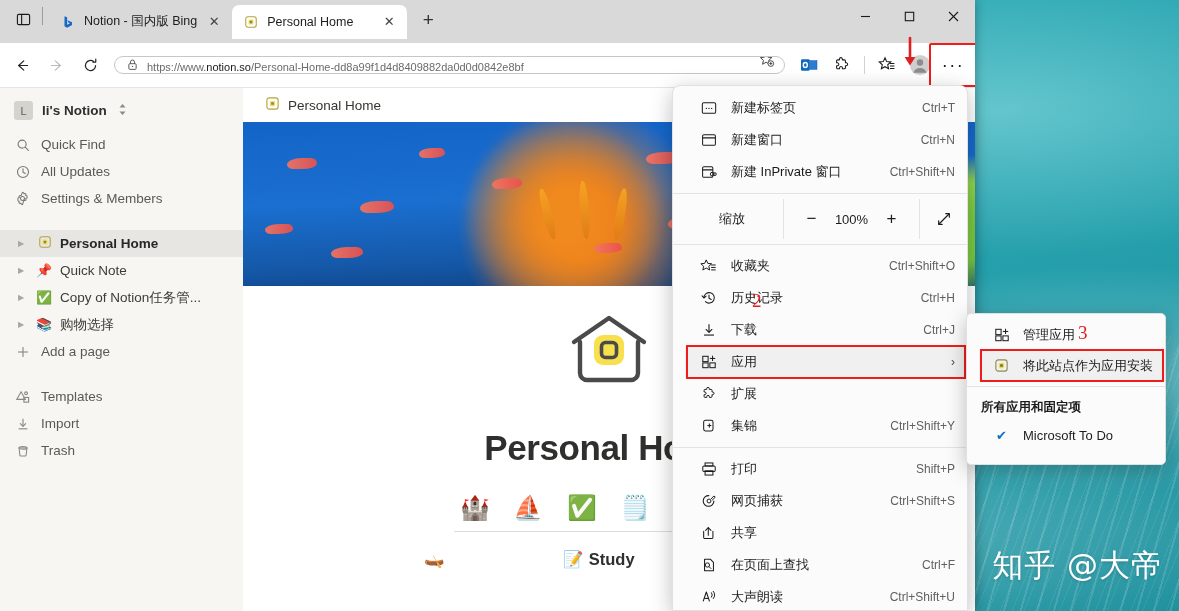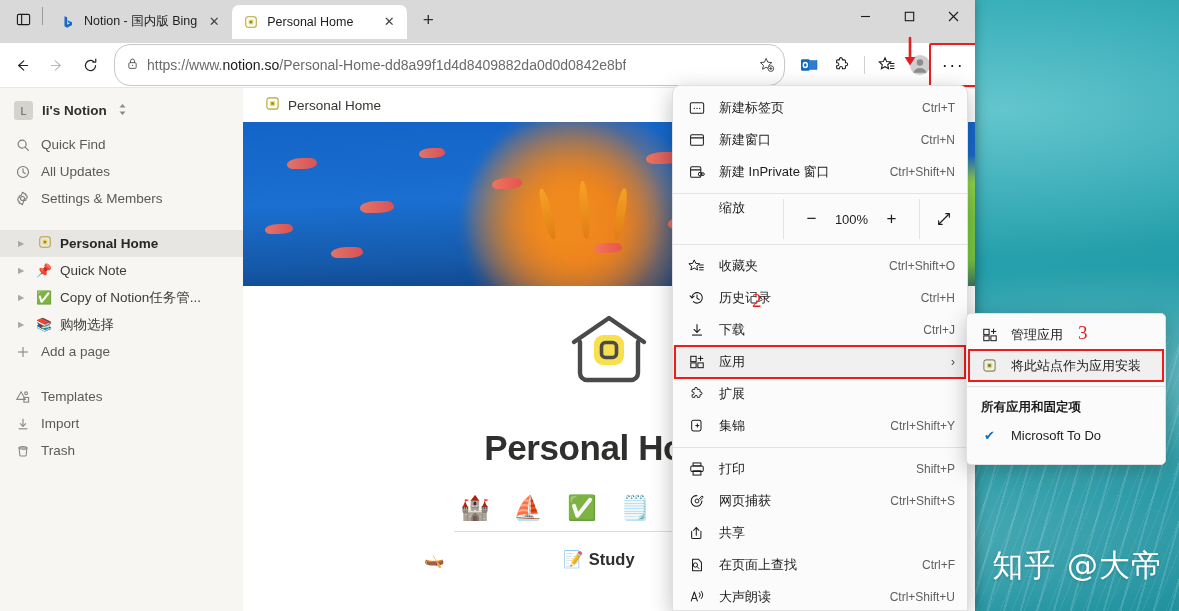--- a/index.html
+++ b/index.html
@@ -76,24 +76,24 @@
     height:45px; background:#fff; display:flex; align-items:center;
     padding:0 6px; gap:2px; border-bottom:1px solid #e6e6e6;
   }
   .navbtn {
     width:32px; height:32px; border-radius:5px; display:flex;
     align-items:center; justify-content:center; cursor:pointer; color:#20242a;
   }
   .navbtn.disabled { color:#b9bcc0; }
 
   .urlbar {
-    flex:1; height:42px; margin:0 6px; background:#fff;
+    flex:1; height:18px; margin:0 6px; background:#fff;
     border:1px solid #c5c7ca; border-radius:16px;
-    display:flex; align-items:center; padding:0 4px 0 11px; gap:8px;
-    font-size:14px; overflow:hidden;
+    display:flex; align-items:flex-end; padding:0 4px 0 11px; gap:8px;
+    font-size:11px; overflow:hidden;
   }
   .url-text { white-space:nowrap; overflow:hidden; color:#6b6b6b; }
   .url-text b { color:#1a1a1a; font-weight:400; }
   .url-star { margin-left:auto; width:26px; height:26px; border-radius:50%;
     display:flex; align-items:center; justify-content:center; cursor:pointer; }
 
   .toolicons { display:flex; align-items:center; gap:1px; }
   .ticon {
     width:32px; height:32px; border-radius:5px; display:flex;
     align-items:center; justify-content:center; cursor:pointer;
@@ -183,29 +183,29 @@
 
   
   .edgemenu {
     position:absolute; left:672px; top:85px; width:296px; height:526px;
     background:#fbfbfb; border:1px solid #e0e0e0; border-radius:8px 8px 0 0;
     box-shadow:0 6px 22px rgba(0,0,0,.26); font-size:13px; color:#1c1c1c;
     padding-top:6px; overflow:hidden;
   }
   .mrow {
     height:32px; display:flex; align-items:center; padding:0 12px 0 14px;
-    cursor:pointer; position:relative; gap:13px;
+    cursor:pointer; position:relative; gap:13px;margin-left:12px;
   }
   .mrow .mico { width:19px; flex:0 0 19px; display:flex; align-items:center; justify-content:center; }
   .mrow .mlbl { flex:1; white-space:nowrap; }
   .mrow .mkey { color:#60605f; font-size:12px; white-space:nowrap; }
   .mrow .mchev { color:#4a4a4a; font-size:12px; margin-left:8px; }
   .msep { height:1px; background:#e3e3e3; margin:5px 0; }
 
-  .zoomrow { height:40px; display:flex; }
+  .zoomrow { height:40px; display:flex; align-items:center; }
   .zoomrow .zlbl { width:110px; padding-left:46px; font-size:13px; }
   .zcell {
     flex:1; display:flex; align-items:center; justify-content:space-around;
     border-left:1px solid #e3e3e3; height:40px; padding:0 10px;
   }
   .zbtn { width:28px; height:28px; display:flex; align-items:center; justify-content:center;
           border-radius:4px; cursor:pointer; font-size:17px; color:#1d1d1d; }
   .zval { font-size:13px; min-width:38px; text-align:center; }
   .zfull { width:48px; display:flex; align-items:center; justify-content:center;
            border-left:1px solid #e3e3e3; height:40px; cursor:pointer; }

